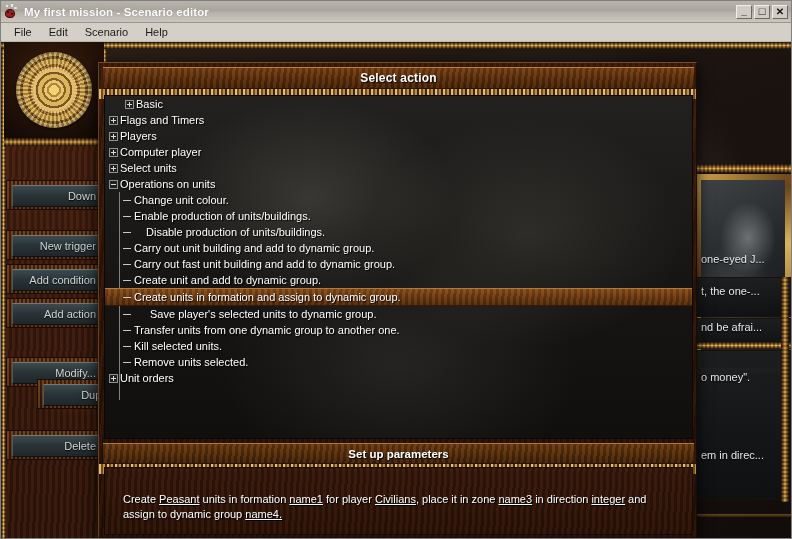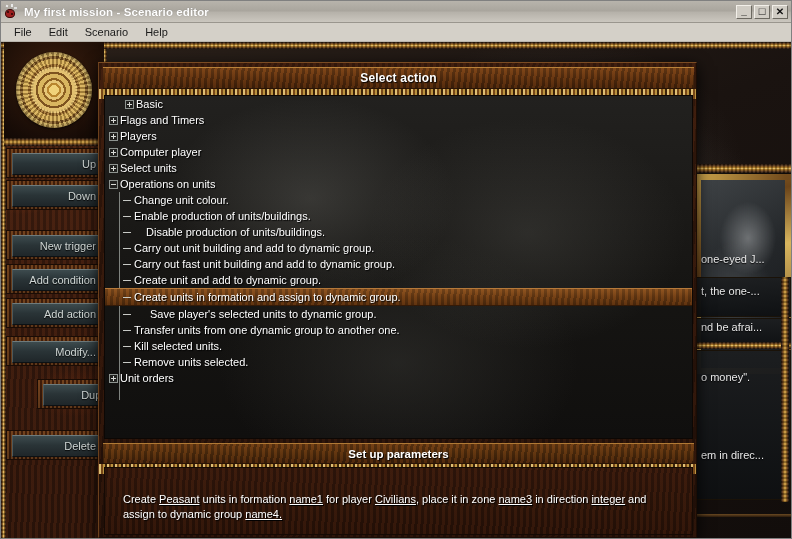--- a/index.html
+++ b/index.html
@@ -379,36 +379,33 @@
       <div class="horse"></div>
     </div>
     <div class="ornate-h" style="left:694px;top:122px;width:96px;height:9px;"></div>
 
     <div id="sidebar">
       <div id="emblem-panel">
         <div class="medallion"></div>
       </div>
       <div class="ornate-h" style="left:3px;top:96px;width:100px;height:8px;"></div>
 
-    <div class="side-btn-wrap" style="top: 106px;">
-          <div class="side-btn">Up</div>
-        </div>
         <div class="side-btn-wrap" style="top: 138px;">
           <div class="side-btn">Down</div>
         </div>
         <div class="side-btn-wrap" style="top: 188px;">
           <div class="side-btn">New trigger</div>
         </div>
         <div class="side-btn-wrap" style="top: 222px;">
           <div class="side-btn">Add condition</div>
         </div>
         <div class="side-btn-wrap" style="top: 256px; text-align: center;">
           <div class="side-btn">Add action</div>
         </div>
-        <div class="side-btn-wrap" style="top: 294px; text-decoration: underline;">
+        <div class="side-btn-wrap" style="top: 315px; text-decoration: underline;">
           <div class="side-btn">Modify...</div>
         </div>
         <div class="side-btn-wrap" style="top: 337px; margin-left: 31px;">
           <div class="side-btn">Duplicate</div>
         </div>
         <div class="side-btn-wrap" style="top: 388px;">
           <div class="side-btn">Delete</div>
         </div>
       </div>
 

